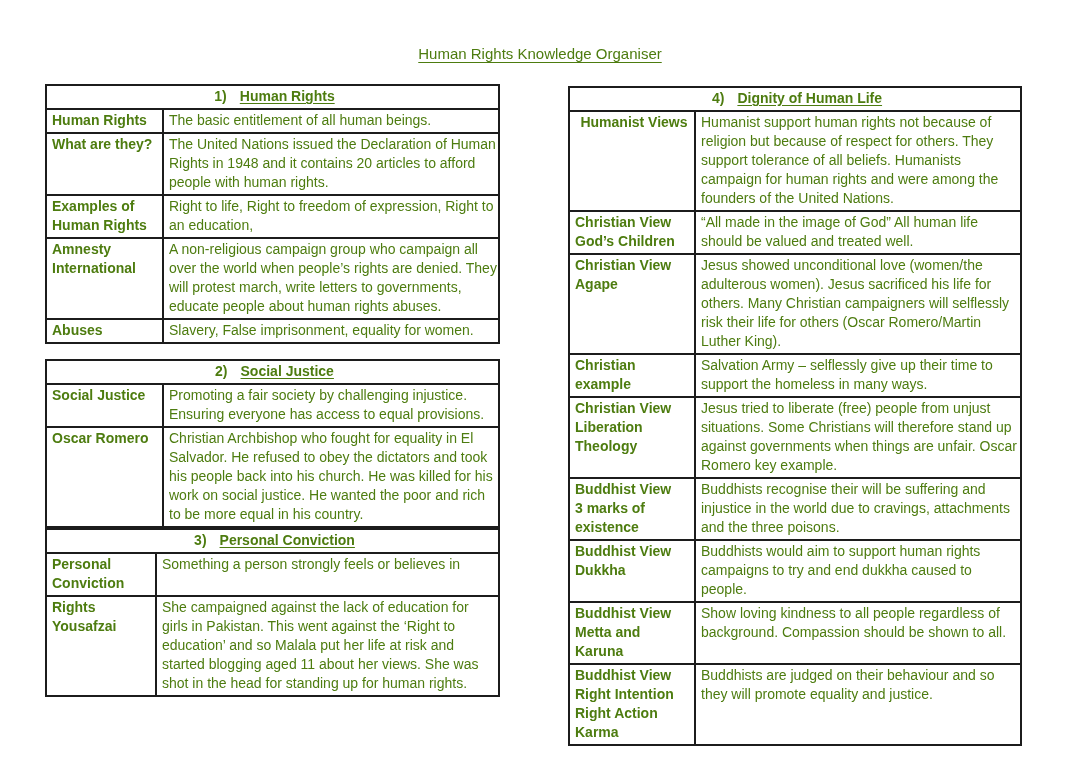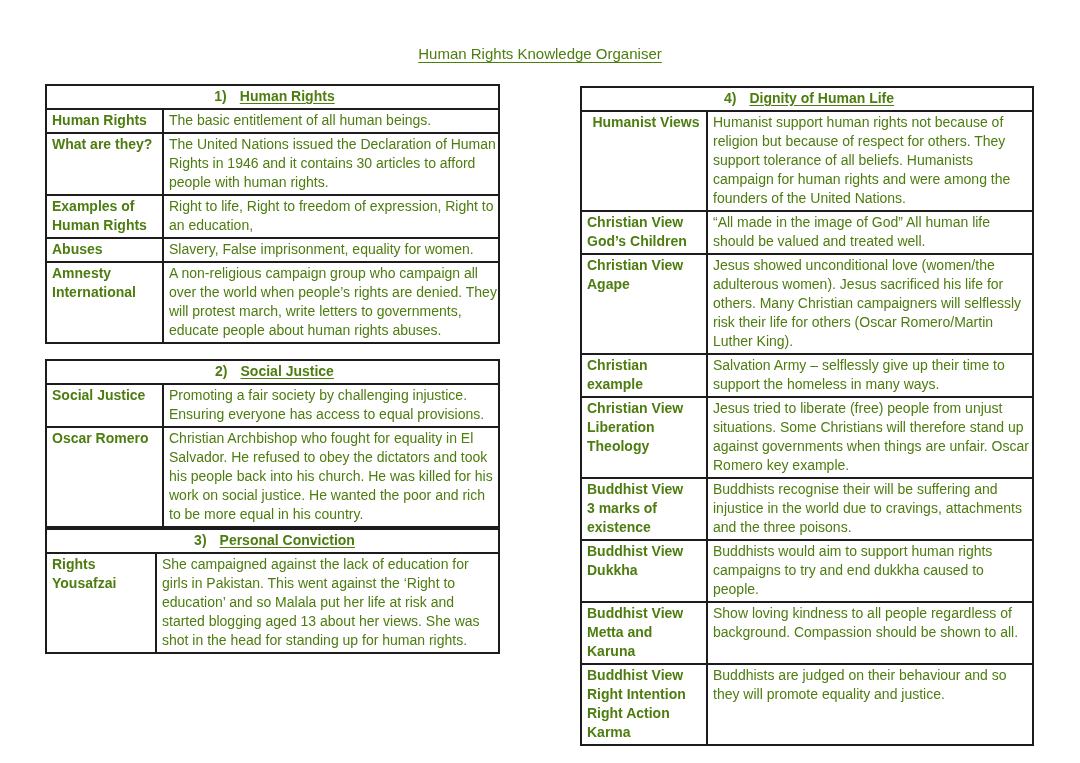--- a/index.html
+++ b/index.html
@@ -17,21 +17,21 @@
     top: 45px;
     left: 0;
     width: 100%;
     text-align: center;
     font-size: 15px;
     font-weight: 400;
     text-decoration: underline;
     text-underline-offset: 3px;
   }
   .col-left  { position: absolute; left: 45px;  top: 84px; width: 455px; }
-  .col-right { position: absolute; left: 580px; top: 86px; width: 454px; }
+  .col-right { position: absolute; left: 568px; top: 86px; width: 454px; }
 
   table.kt {
     border-collapse: collapse;
     width: 100%;
     table-layout: fixed;
     background: #ffffff;
   }
   table.kt td {
     border: 2px solid #1c1c1c;
     vertical-align: top;
@@ -64,36 +64,36 @@
       <tbody>
           <tr>
         <td class="hdr" colspan="2"><span class="num">1)</span><span class="ttl">Human Rights</span></td>
       </tr>
       <tr>
         <td class="lbl">Human Rights</td>
         <td class="val">The basic entitlement of all human beings.</td>
       </tr>
       <tr>
         <td class="lbl">What are they?</td>
-        <td class="val">The United Nations issued the Declaration of Human Rights in 1946 and it contains 30 articles to afford people with human rights.</td>
+        <td class="val">The United Nations issued the Declaration of Human Rights in 1948 and it contains 20 articles to afford people with human rights.</td>
       </tr>
       <tr>
         <td class="lbl">Examples of
 Human Rights</td>
         <td class="val">Right to life, Right to freedom of expression, Right to an education,</td>
       </tr>
       <tr>
-        <td class="lbl">Abuses</td>
-        <td class="val">Slavery, False imprisonment, equality for women.</td>
-      </tr>
-      <tr>
         <td class="lbl">Amnesty
 International</td>
         <td class="val">A non-religious campaign group who campaign all over the world when people’s rights are denied. They will protest march, write letters to governments, educate people about human rights abuses.</td>
       </tr>
+      <tr>
+        <td class="lbl">Abuses</td>
+        <td class="val">Slavery, False imprisonment, equality for women.</td>
+      </tr>
     </tbody>
       </table>
 
     <table class="kt mb-t2">
       <colgroup>
           <col style="width:117px">
           <col>
         </colgroup>
       <tbody>
           <tr>
@@ -113,23 +113,28 @@
     <table class="kt">
       <colgroup>
           <col style="width:110px">
           <col>
         </colgroup>
       <tbody>
           <tr>
         <td class="hdr" colspan="2"><span class="num">3)</span><span class="ttl">Personal Conviction</span></td>
       </tr>
       <tr>
+        <td class="lbl">Personal
+Conviction</td>
+        <td class="val">Something a person strongly feels or believes in</td>
+      </tr>
+      <tr>
         <td class="lbl">Rights
 Yousafzai</td>
-        <td class="val">She campaigned against the lack of education for girls in Pakistan. This went against the ‘Right to education’ and so Malala put her life at risk and started blogging aged 13 about her views. She was shot in the head for standing up for human rights.</td>
+        <td class="val">She campaigned against the lack of education for girls in Pakistan. This went against the ‘Right to education’ and so Malala put her life at risk and started blogging aged 11 about her views. She was shot in the head for standing up for human rights.</td>
       </tr>
     </tbody>
       </table>
 
   </div>
 
   <div class="col-right">
 
     <table class="kt">
       <colgroup>

